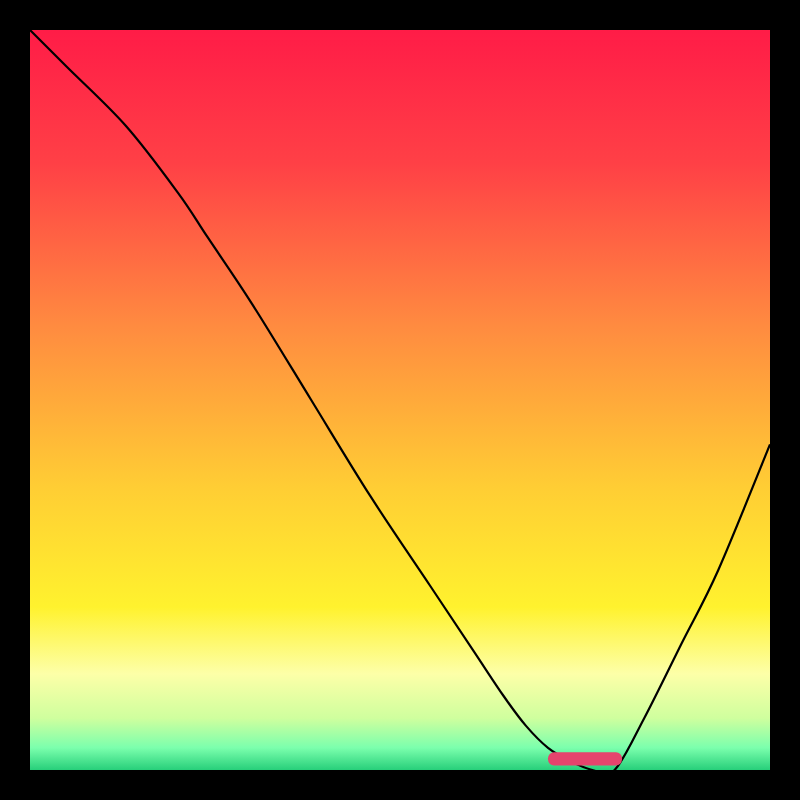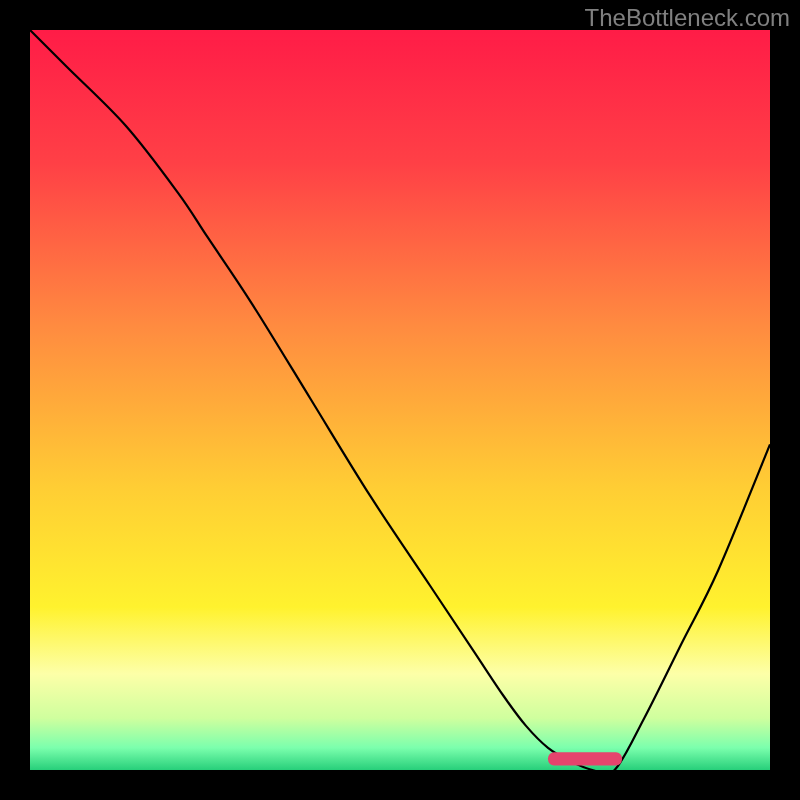--- a/index.html
+++ b/index.html
@@ -37,21 +37,20 @@
     stroke: #000;
     stroke-width: 2.2;
   }
   .bar {
     fill: #e5446d;
   }
 </style>
 </head>
 <body>
 <div class="frame">
-  <div class="watermark">TheBottleneck.com</div>
 
   <svg class="chart" width="800" height="800" viewBox="0 0 800 800">
     <defs>
       <linearGradient id="bg-grad" x1="0" y1="0" x2="0" y2="1">
         <stop id="g0" offset="0%" stop-color="#ff1c47"></stop>
         <stop id="g1" offset="18%" stop-color="#ff4046"></stop>
         <stop id="g2" offset="40%" stop-color="#ff8b40"></stop>
         <stop id="g3" offset="62%" stop-color="#ffce34"></stop>
         <stop id="g4" offset="78%" stop-color="#fff22e"></stop>
         <stop id="g5" offset="87%" stop-color="#fdffa8"></stop>

